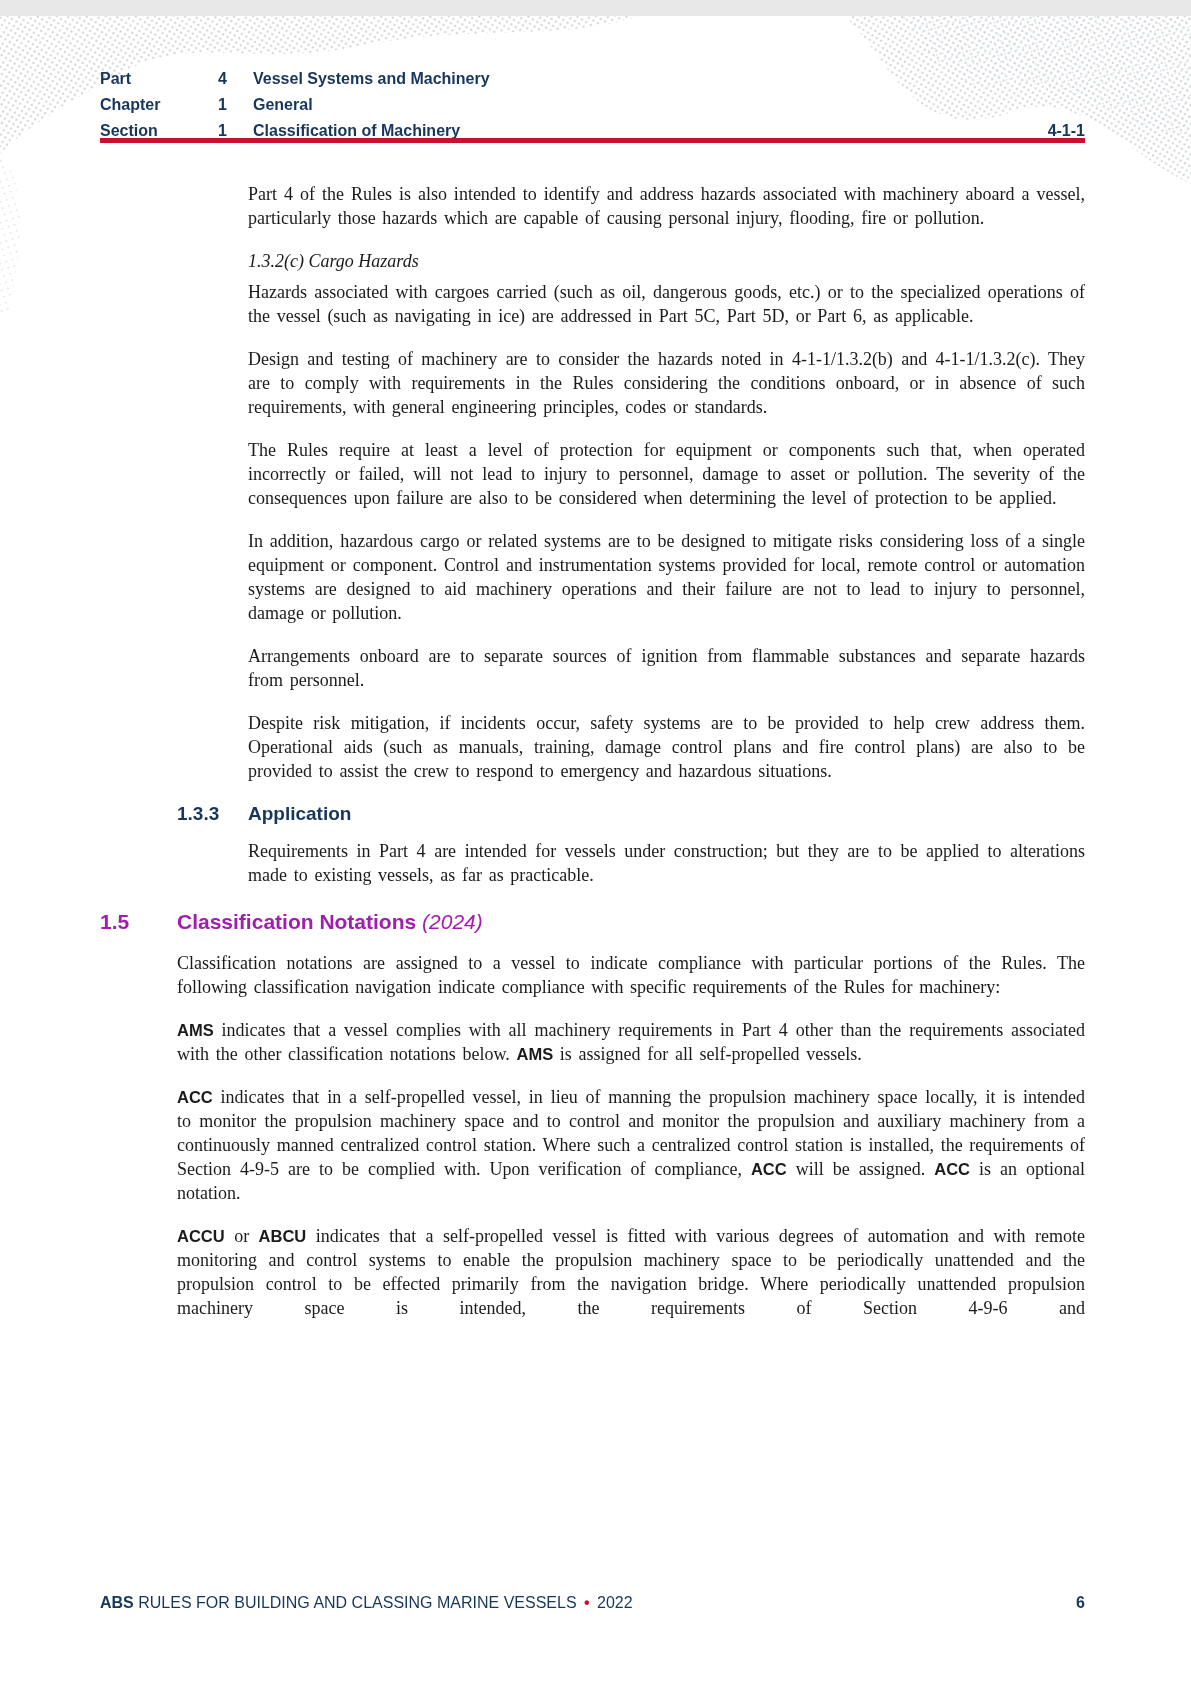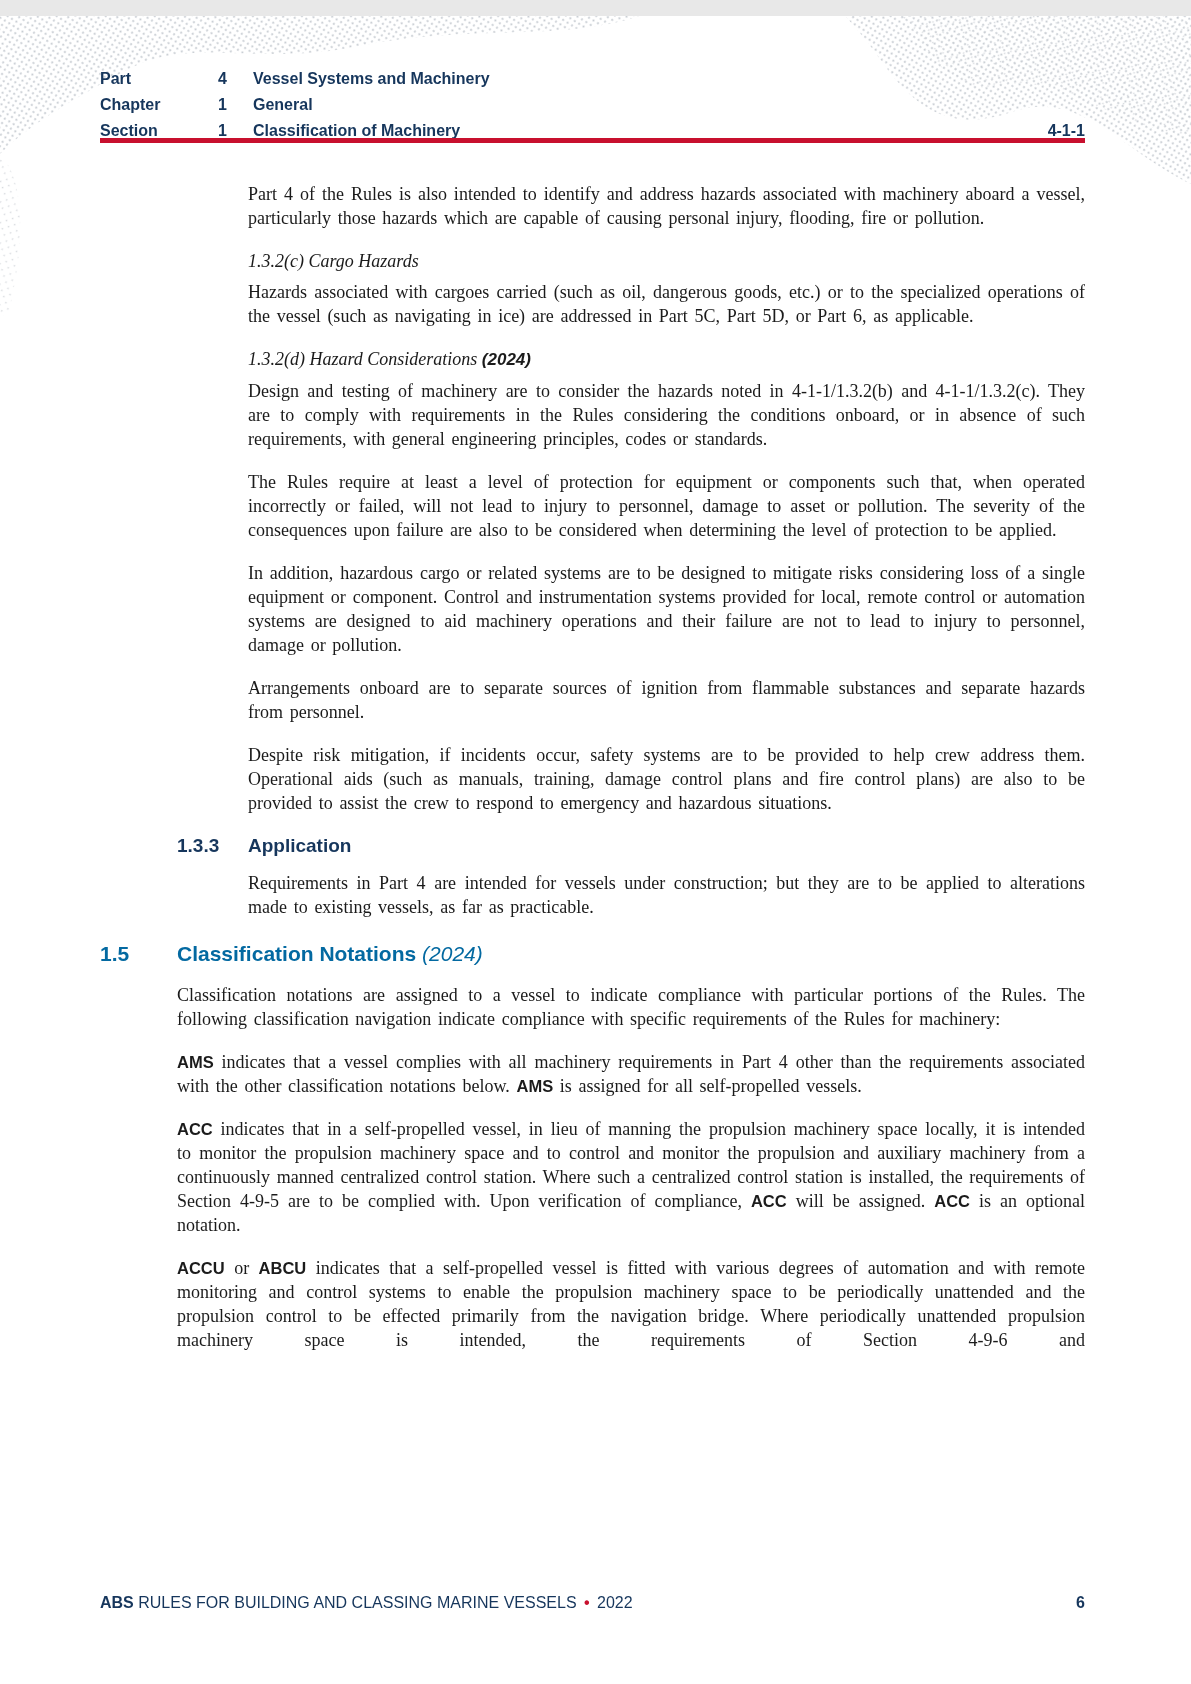--- a/index.html
+++ b/index.html
@@ -55,21 +55,21 @@
     font-weight:700;font-size:19px;line-height:24px;
     color:#16365C;text-align:left;word-spacing:normal;
   }
   .h133 .num{position:absolute;left:77px;text-align:center;}
   .h133 .ttl{margin-left:148px;display:block;}
   .h15{
     position:relative;
     margin:21px 0 15px 0;
     font-family:"Liberation Sans",sans-serif;
     font-weight:700;font-size:21px;line-height:28px;
-    color:#0369a1;text-align:left;word-spacing:normal;
+    color:#a21caf;text-align:left;word-spacing:normal;
   }
   .h15 .num{position:absolute;left:0;}
   .h15 .ttl{margin-left:77px;display:block;}
   .h15 .tag{font-weight:400;font-style:italic;}
   .kw{
     font-family:"Liberation Sans",sans-serif;
     font-weight:700;font-size:16.5px;
   }
   .cont{text-align-last:justify;}
   
@@ -123,21 +123,20 @@
   <div class="divider"></div>
 
   <div class="body">
 
     <p class="p3">Part 4 of the Rules is also intended to identify and address hazards associated with machinery aboard a vessel, particularly those hazards which are capable of causing personal injury, flooding, fire or pollution.</p>
 
     <p class="sub">1.3.2(c) Cargo Hazards</p>
 
     <p class="p3">Hazards associated with cargoes carried (such as oil, dangerous goods, etc.) or to the specialized operations of the vessel (such as navigating in ice) are addressed in Part 5C, Part 5D, or Part 6, as applicable.</p>
 
-    <p class="sub"><span>1.3.2(d) Hazard Considerations </span><span class="tag">(2024)</span></p>
 
     <p class="p3">Design and testing of machinery are to consider the hazards noted in 4-1-1/1.3.2(b) and 4-1-1/1.3.2(c). They are to comply with requirements in the Rules considering the conditions onboard, or in absence of such requirements, with general engineering principles, codes or standards.</p>
 
     <p class="p3">The Rules require at least a level of protection for equipment or components such that, when operated incorrectly or failed, will not lead to injury to personnel, damage to asset or pollution. The severity of the consequences upon failure are also to be considered when determining the level of protection to be applied.</p>
 
     <p class="p3">In addition, hazardous cargo or related systems are to be designed to mitigate risks considering loss of a single equipment or component. Control and instrumentation systems provided for local, remote control or automation systems are designed to aid machinery operations and their failure are not to lead to injury to personnel, damage or pollution.</p>
 
     <p class="p3">Arrangements onboard are to separate sources of ignition from flammable substances and separate hazards from personnel.</p>
 
     <p class="p3">Despite risk mitigation, if incidents occur, safety systems are to be provided to help crew address them. Operational aids (such as manuals, training, damage control plans and fire control plans) are also to be provided to assist the crew to respond to emergency and hazardous situations.</p>

